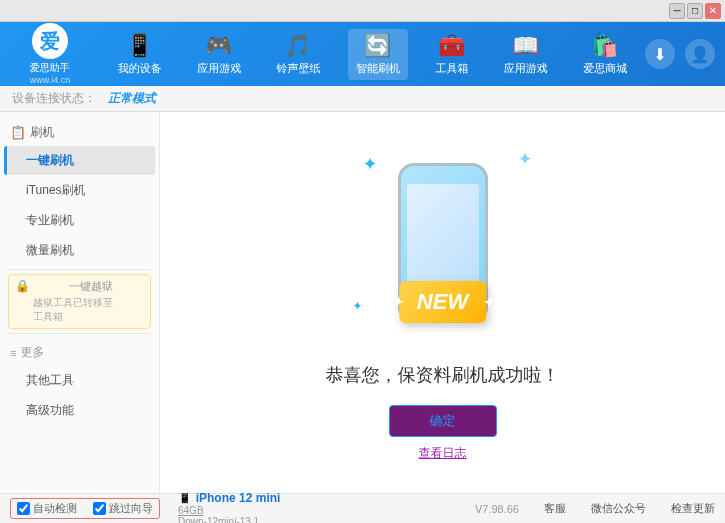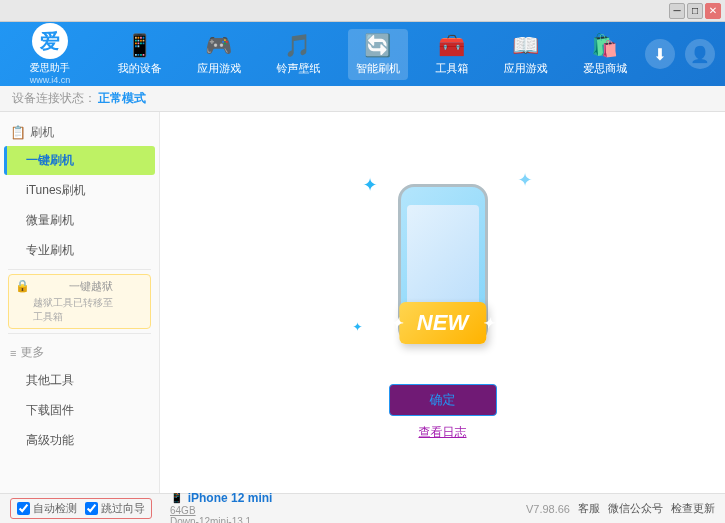--- a/index.html
+++ b/index.html
@@ -97,21 +97,21 @@
       height: 26px;
       background: #f5f5f5;
       border-bottom: 1px solid #e0e0e0;
       display: flex;
       align-items: center;
       padding: 0 12px;
       font-size: 12px;
       color: #666;
     }
     .status-label { color: #999; }
-    .status-value { color: #2196f3; font-weight: bold; margin-left: 2px; }
+    .status-value { color: #2196f3; font-weight: bold; margin-left: 12px; font-style: italic; }
 
     
     .main-layout {
       display: flex;
       height: calc(523px - 22px - 64px - 26px - 30px);
     }
 
     
     .sidebar {
       width: 160px;
@@ -130,21 +130,21 @@
     .sidebar-section-icon { margin-right: 4px; font-size: 13px; color: #2196f3; }
     .sidebar-item {
       padding: 6px 10px 6px 22px;
       font-size: 12px;
       color: #555;
       cursor: pointer;
       border-radius: 3px;
       margin: 1px 4px;
     }
     .sidebar-item.active {
-      background: #bef264;
+      background: #e5e5e5;
       color: #1976d2;
       font-weight: bold;
       border-left: 3px solid #2196f3;
       padding-left: 19px;
     }
     .sidebar-divider { height: 1px; background: #e8e8e8; margin: 4px 8px; }
     .sidebar-warning {
       background: #fff9e6;
       border: 1px solid #ffe082;
       border-radius: 4px;
@@ -287,21 +287,21 @@
     }
     .device-name {
       color: #1976d2;
       font-weight: bold;
       font-size: 12px;
     }
     .device-detail { color: #999; font-size: 10px; text-decoration: underline; }
     .bottom-right {
       display: flex;
       align-items: center;
-      gap: 8px;
+      gap: 25px;
     }
     .bottom-version { color: #999; }
     .bottom-link {
       color: #555;
       cursor: pointer;
     }
   </style>
 </head>
 <body>
 
@@ -372,24 +372,24 @@
       <span>刷机</span>
     </div>
 
     <div class="sidebar-item active">
       <span>一键刷机</span>
     </div>
     <div class="sidebar-item">
       <span>iTunes刷机</span>
     </div>
     <div class="sidebar-item">
+      <span>专业刷机</span>
+    </div>
+    <div class="sidebar-item">
       <span>微量刷机</span>
-    </div>
-    <div class="sidebar-item">
-      <span>专业刷机</span>
     </div>
 
     <div class="sidebar-divider"></div>
 
     <div class="sidebar-warning">
       <span class="sidebar-warning-icon">🔒</span>
       <div>
         <div style="color:#999; font-size:11px;text-align:right;">一键越狱</div>
         <div style="color:#aaa; font-size:10px; margin-top:2px;">
           越狱工具已转移至<br>工具箱
@@ -401,23 +401,20 @@
 
     <div class="sidebar-sub-section">
       <span class="sidebar-sub-icon">≡</span>
       <span>更多</span>
     </div>
 
     <div class="sidebar-item">
       <span>其他工具</span>
     </div>
     <div class="sidebar-item">
-      <span>下载固件</span>
-    </div>
-    <div class="sidebar-item">
       <span>高级功能</span>
     </div>
   </div>
 
   <div class="content-area">
 
     <div class="success-illustration">
 
       <span class="sparkle sparkle-tl">✦</span>
       <span class="sparkle sparkle-tr" style="color:#81d4fa;">✦</span>
@@ -428,30 +425,31 @@
         <div class="phone-home"></div>
       </div>
 
       <div class="new-badge">
         <span class="new-star-left">✦</span>
         <span>NEW</span>
         <span class="new-star-right">✦</span>
       </div>
     </div>
 
+    <div class="success-text">恭喜您，保资料刷机成功啦！</div>
 
     <button class="confirm-btn">确定</button>
 
     <span class="goto-link">查看日志</span>
   </div>
 </div>
 
 <div class="bottom-bar">
   <div class="bottom-left">
-    <div style="border: 1px solid #e57373; border-radius: 3px; padding: 2px 6px; display:flex; align-items:center; gap:8px;">
+    <div style="border: 1px solid #e57373; border-radius: 3px; padding: 2px 6px; display:flex; align-items:center; gap:16px;">
       <label class="checkbox-item">
         <input type="checkbox" checked="" style="">
         <span>自动检测</span>
       </label>
       <label class="checkbox-item">
         <input type="checkbox" checked="" style="">
         <span>跳过向导</span>
       </label>
     </div>
 

